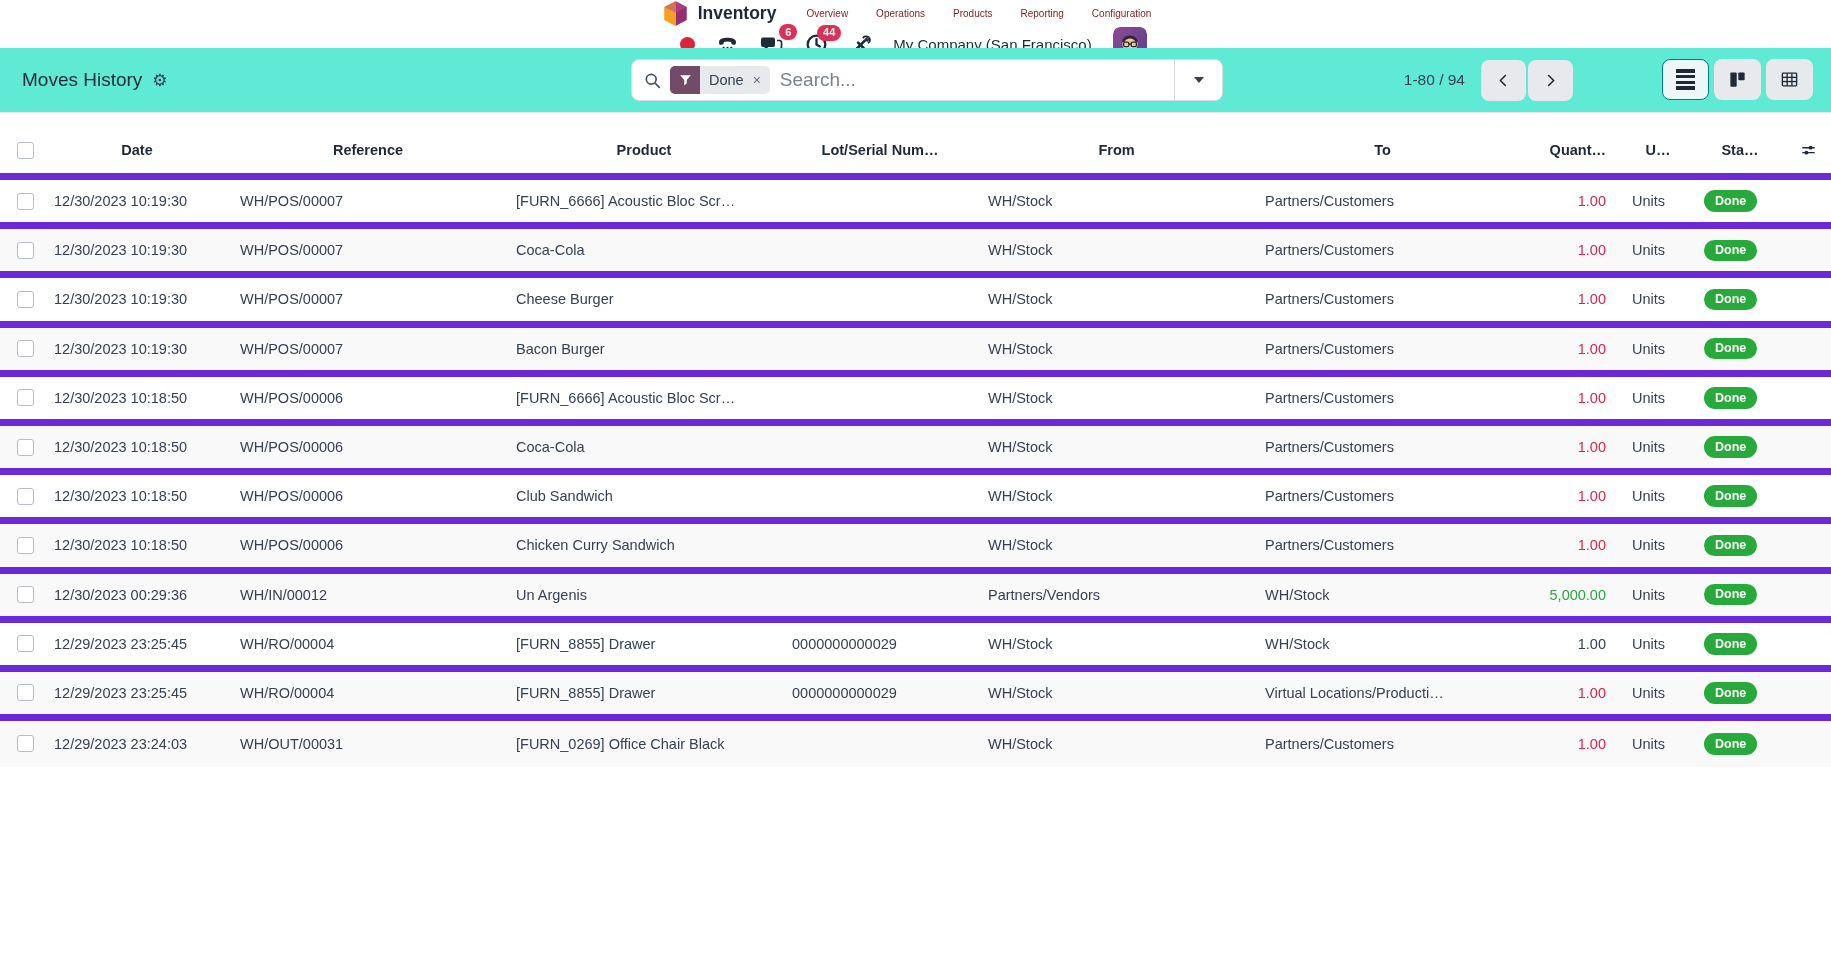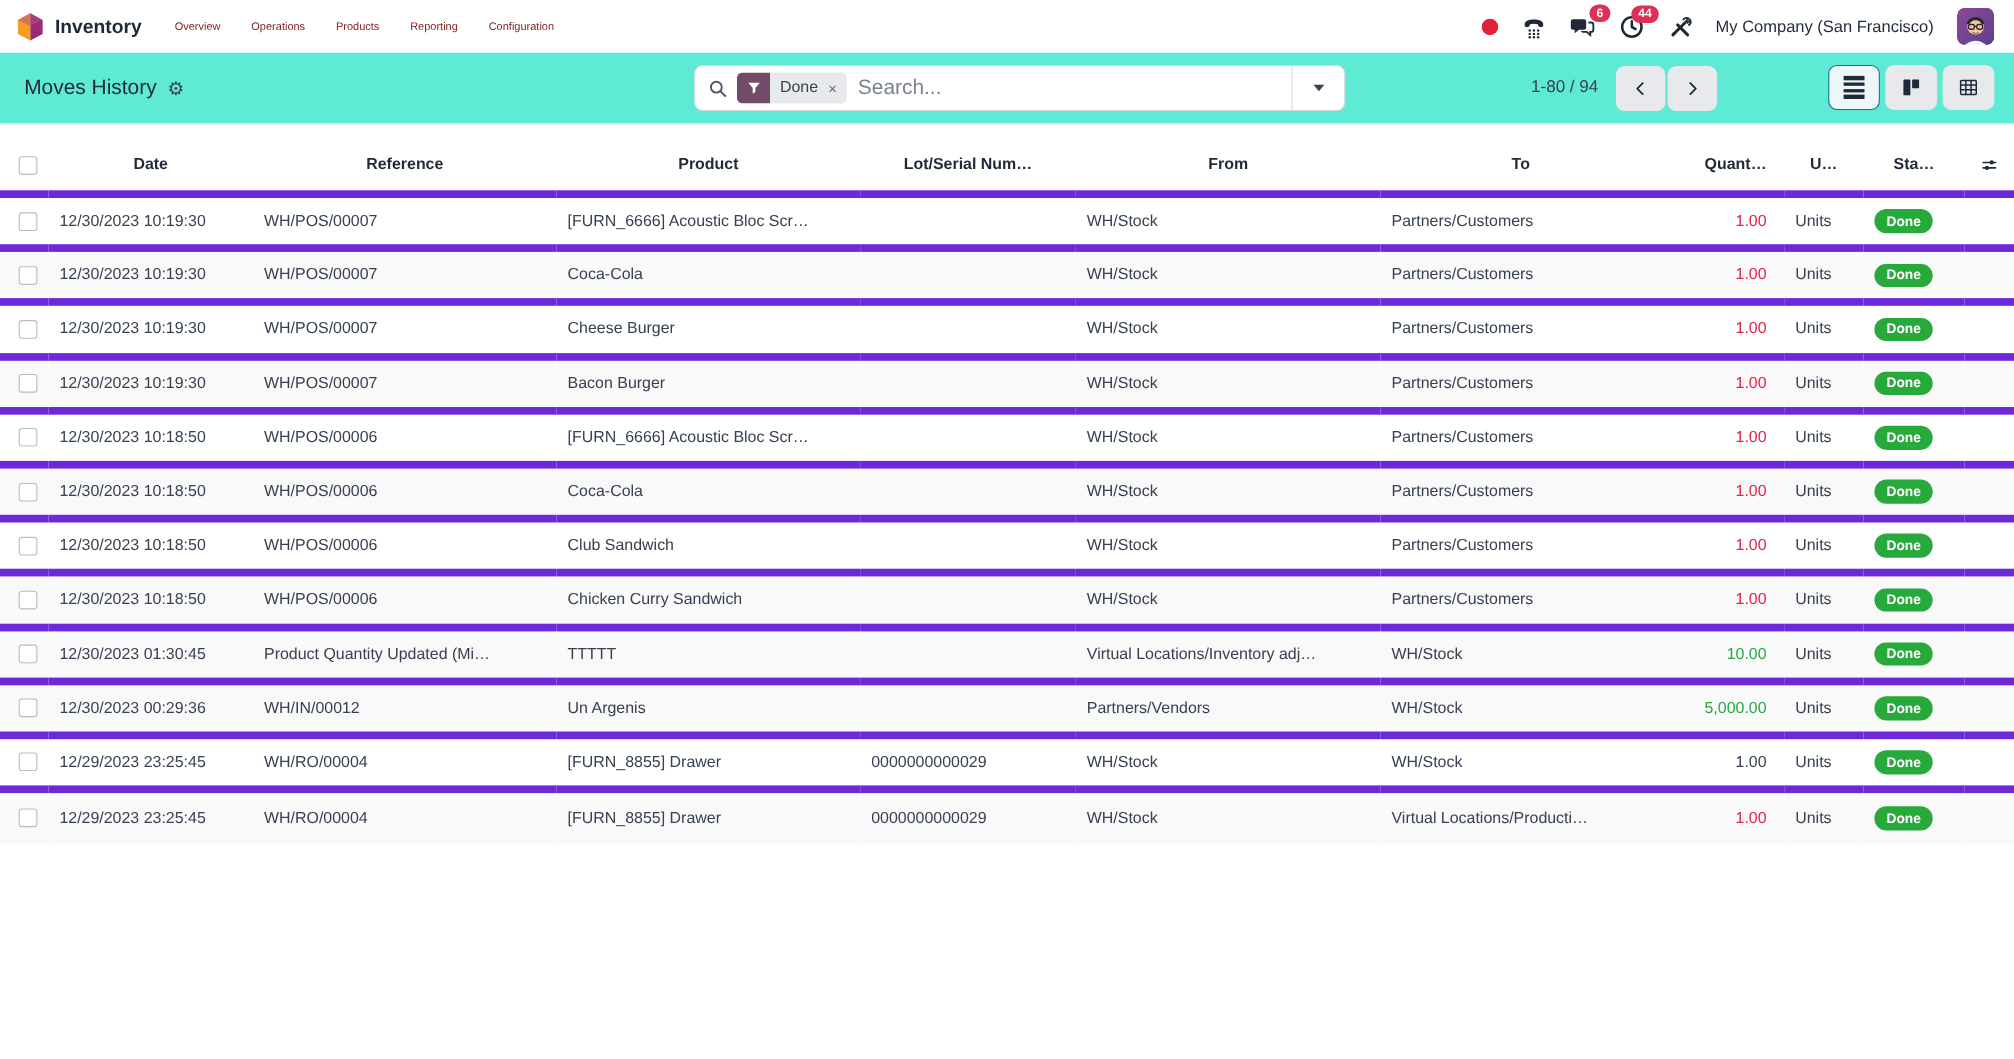--- a/index.html
+++ b/index.html
@@ -1,21 +1,21 @@
 <!DOCTYPE html>
 <html><head>
 <meta charset="utf-8">
 <style>
   * { box-sizing: border-box; margin: 0; padding: 0; }
   html,body { width:1831px; height:963px; overflow:hidden; background:#fff;
     font-family:"Liberation Sans", sans-serif; color:#374151; }
 
   
   .navbar { display:flex; justify-content:space-between; align-items:center;
-    height:48px; padding:0 18px 0 14px; background:#fff; }
+    height:48px; padding:0 18px 0 14px; background:#fff;flex-direction:column; }
   .nav-left { display:flex; align-items:center; }
   .app-name { font-size:17.5px; font-weight:700; color:#1f2937; margin-left:9px; }
   .menus { display:flex; margin-left:16px; }
   .menu-item { padding:0 14px; font-size:10px; color:#7f1d1d; cursor:pointer; }
   .nav-right { display:flex; align-items:center; gap:21px; }
   .tray-icon { position:relative; display:flex; align-items:center; cursor:pointer; }
   .red-dot { width:15px; height:15px; border-radius:50%; background:#e0233c; }
   .tray-badge { position:absolute; top:-8px; right:-13px; background:#de2f56; color:#fff;
     font-size:11px; font-weight:700; padding:2.5px 6px; border-radius:10px; line-height:1; }
   .company-name { font-size:15px; color:#1f2937; cursor:pointer; }
@@ -38,21 +38,21 @@
   .filter-label { padding:0 7px 0 9px; font-size:14.5px; color:#374151; }
   .tag-x { padding:0 9px 0 2px; color:#6b7280; font-size:14px; cursor:pointer; }
   .search-input { flex:1; border:none; outline:none; font-size:19px; color:#374151;
     padding:0 10px; background:transparent; font-family:"Liberation Sans",sans-serif; }
   .search-input::placeholder { color:#7a828c; }
   .dd-toggle { width:48px; height:100%; border-left:1px solid #d8dadd; display:flex;
     align-items:center; justify-content:center; cursor:pointer; flex:none; }
   .caret-down { width:0; height:0; border-left:5px solid transparent;
     border-right:5px solid transparent; border-top:6px solid #374151; }
 
-  .pager { position:absolute; right:270px; top:11px; height:42px; display:flex; align-items:center; }
+  .pager { position:absolute; right:258px; top:11px; height:42px; display:flex; align-items:center; }
   .pager-text { font-size:15.5px; color:#374151; margin-right:14px; }
   .pager-btn { width:45px; height:41px; background:#e7e9ed; border:none; border-radius:8px;
     display:flex; align-items:center; justify-content:center; cursor:pointer; margin-left:2px; }
 
   .switcher { position:absolute; right:18px; top:11px; display:flex; gap:5px; }
   .sw-btn { width:47px; height:41px; border-radius:8px; border:none; background:#e7e9ed;
     display:flex; align-items:center; justify-content:center; cursor:pointer; }
   .sw-btn.active { background:#eef7f7; border:1.5px solid #017e84; }
   .list-glyph { display:flex; flex-direction:column; gap:2.5px; }
   .list-glyph i { display:block; width:19px; height:3.2px; background:#1f2937; }
@@ -393,35 +393,20 @@
     <td>Partners/Customers</td>
     <td class="cell-qty qty-danger">1.00</td>
     <td>Units</td>
     <td><span class="badge">Done</span></td>
     <td></td>
   </tr>
       <tr class="striped">
     <td class="col-check">
           <div class="checkbox"></div>
         </td>
-    <td>12/30/2023 01:30:45</td>
-    <td>Product Quantity Updated (Mi…</td>
-    <td>TTTTT</td>
-    <td></td>
-    <td>Virtual Locations/Inventory adj…</td>
-    <td>WH/Stock</td>
-    <td class="cell-qty qty-success">10.00</td>
-    <td>Units</td>
-    <td><span class="badge">Done</span></td>
-    <td></td>
-  </tr>
-      <tr class="striped">
-    <td class="col-check">
-          <div class="checkbox"></div>
-        </td>
     <td>12/30/2023 00:29:36</td>
     <td>WH/IN/00012</td>
     <td>Un Argenis</td>
     <td></td>
     <td>Partners/Vendors</td>
     <td>WH/Stock</td>
     <td class="cell-qty qty-success">5,000.00</td>
     <td>Units</td>
     <td><span class="badge">Done</span></td>
     <td></td>
@@ -449,14 +434,29 @@
     <td>WH/RO/00004</td>
     <td>[FURN_8855] Drawer</td>
     <td>0000000000029</td>
     <td>WH/Stock</td>
     <td>Virtual Locations/Producti…</td>
     <td class="cell-qty qty-danger">1.00</td>
     <td>Units</td>
     <td><span class="badge">Done</span></td>
     <td></td>
   </tr>
+      <tr class="striped">
+    <td class="col-check">
+          <div class="checkbox"></div>
+        </td>
+    <td>12/29/2023 23:24:03</td>
+    <td>WH/OUT/00031</td>
+    <td>[FURN_0269] Office Chair Black</td>
+    <td></td>
+    <td>WH/Stock</td>
+    <td>Partners/Customers</td>
+    <td class="cell-qty qty-danger">1.00</td>
+    <td>Units</td>
+    <td><span class="badge">Done</span></td>
+    <td></td>
+  </tr>
     </tbody>
 </table>
 
 </body></html>

